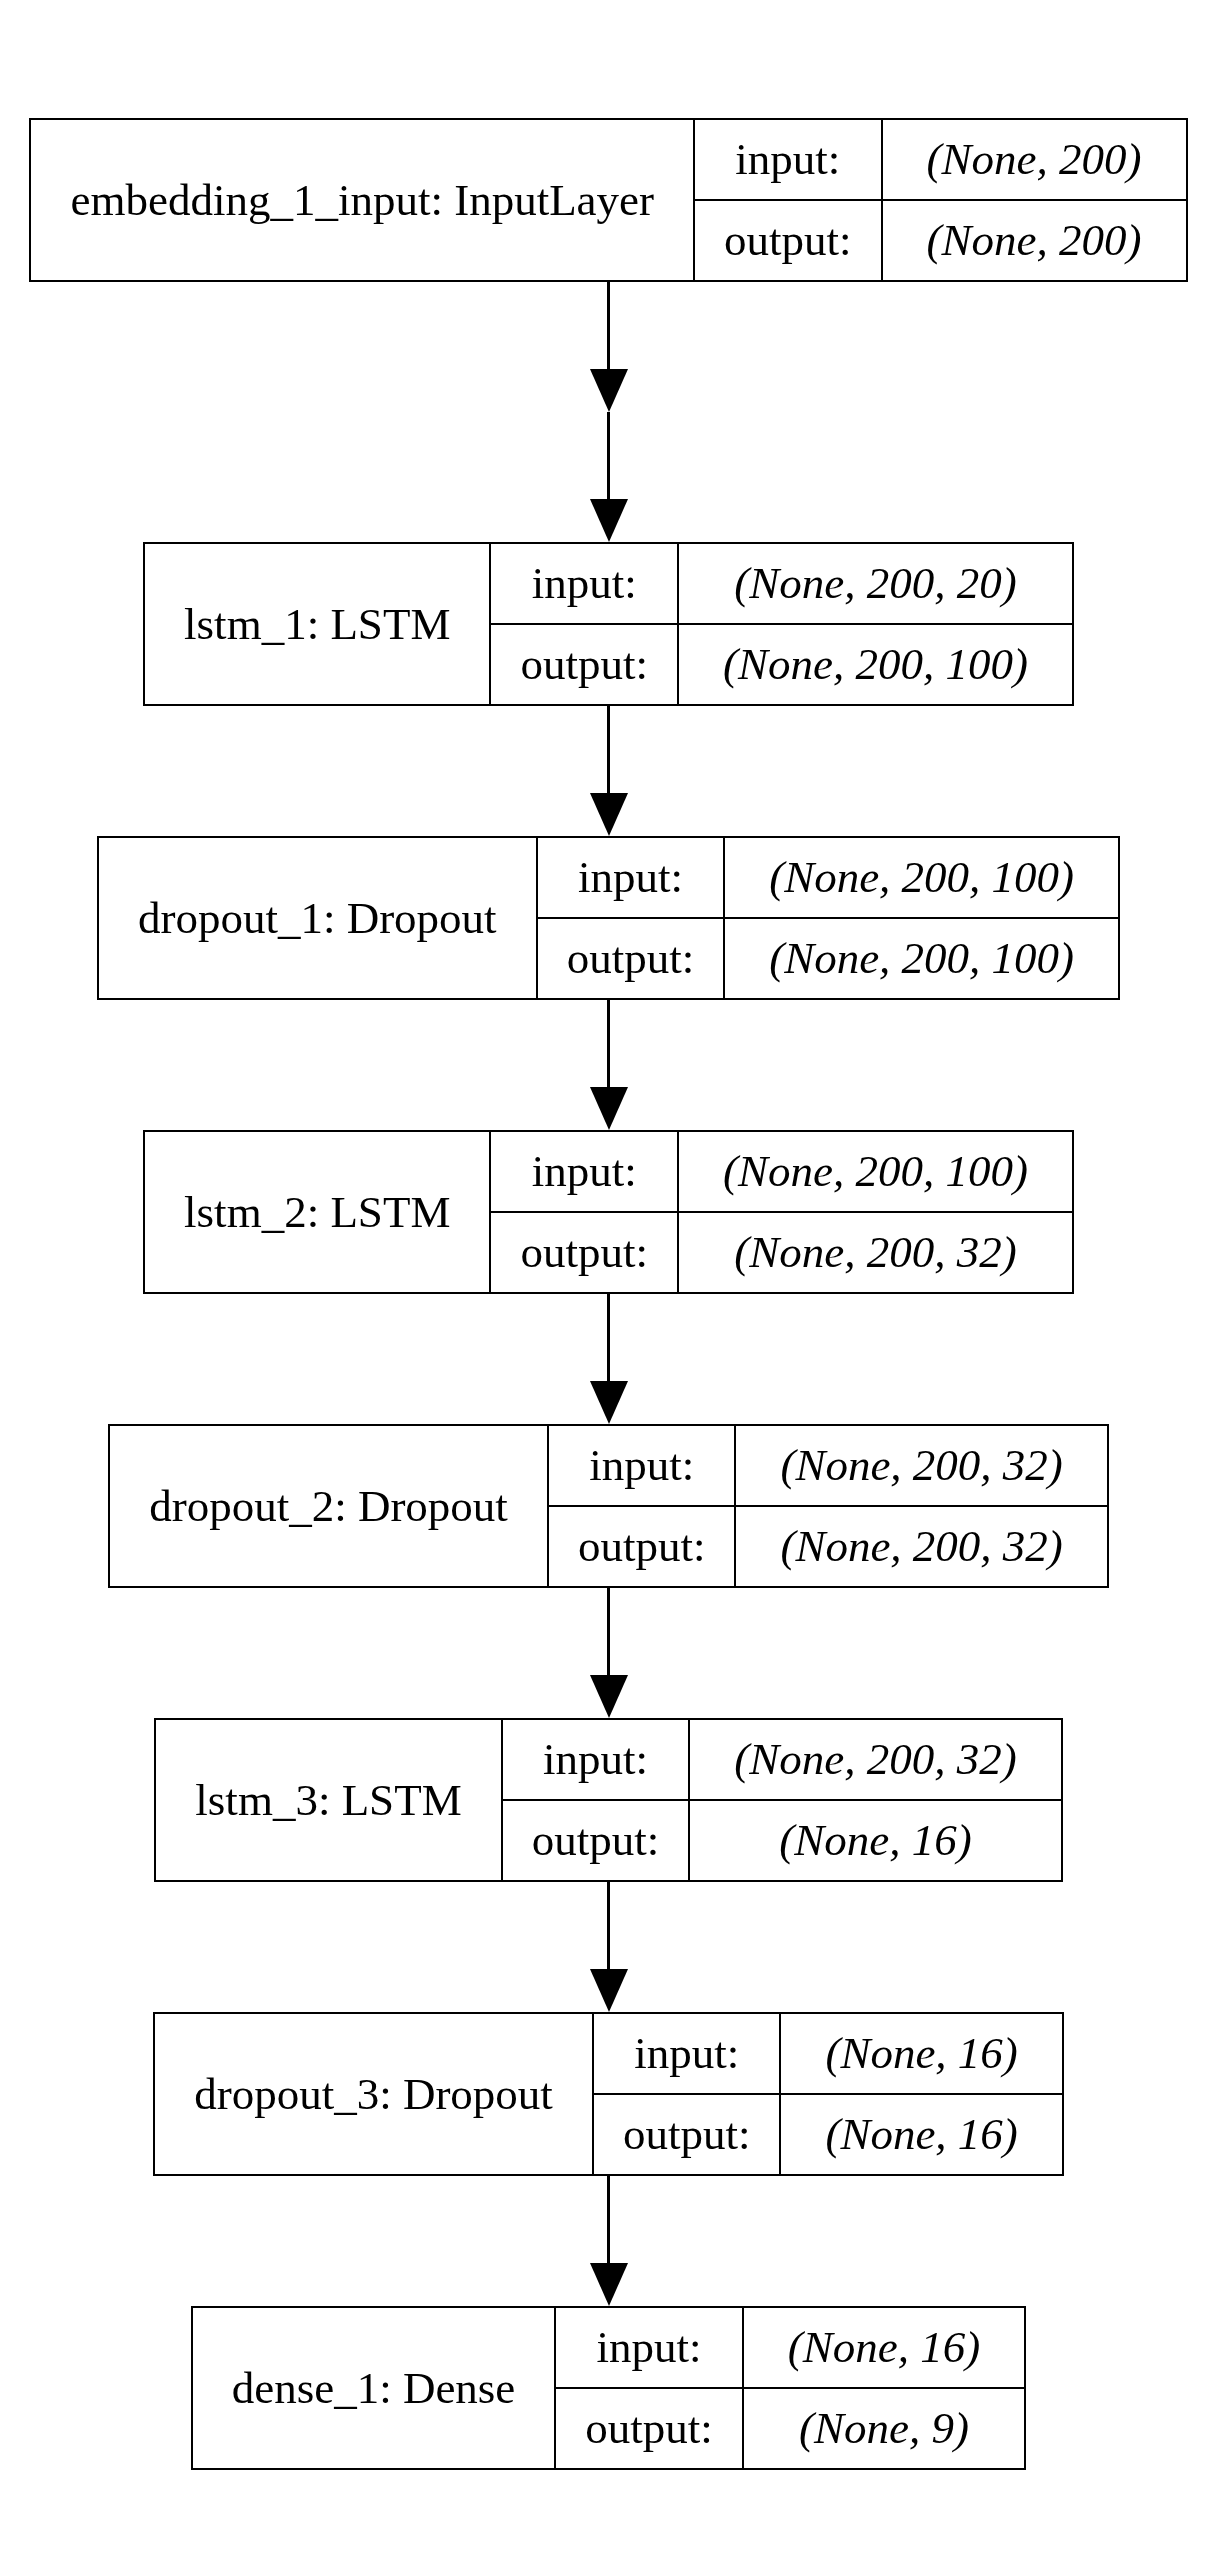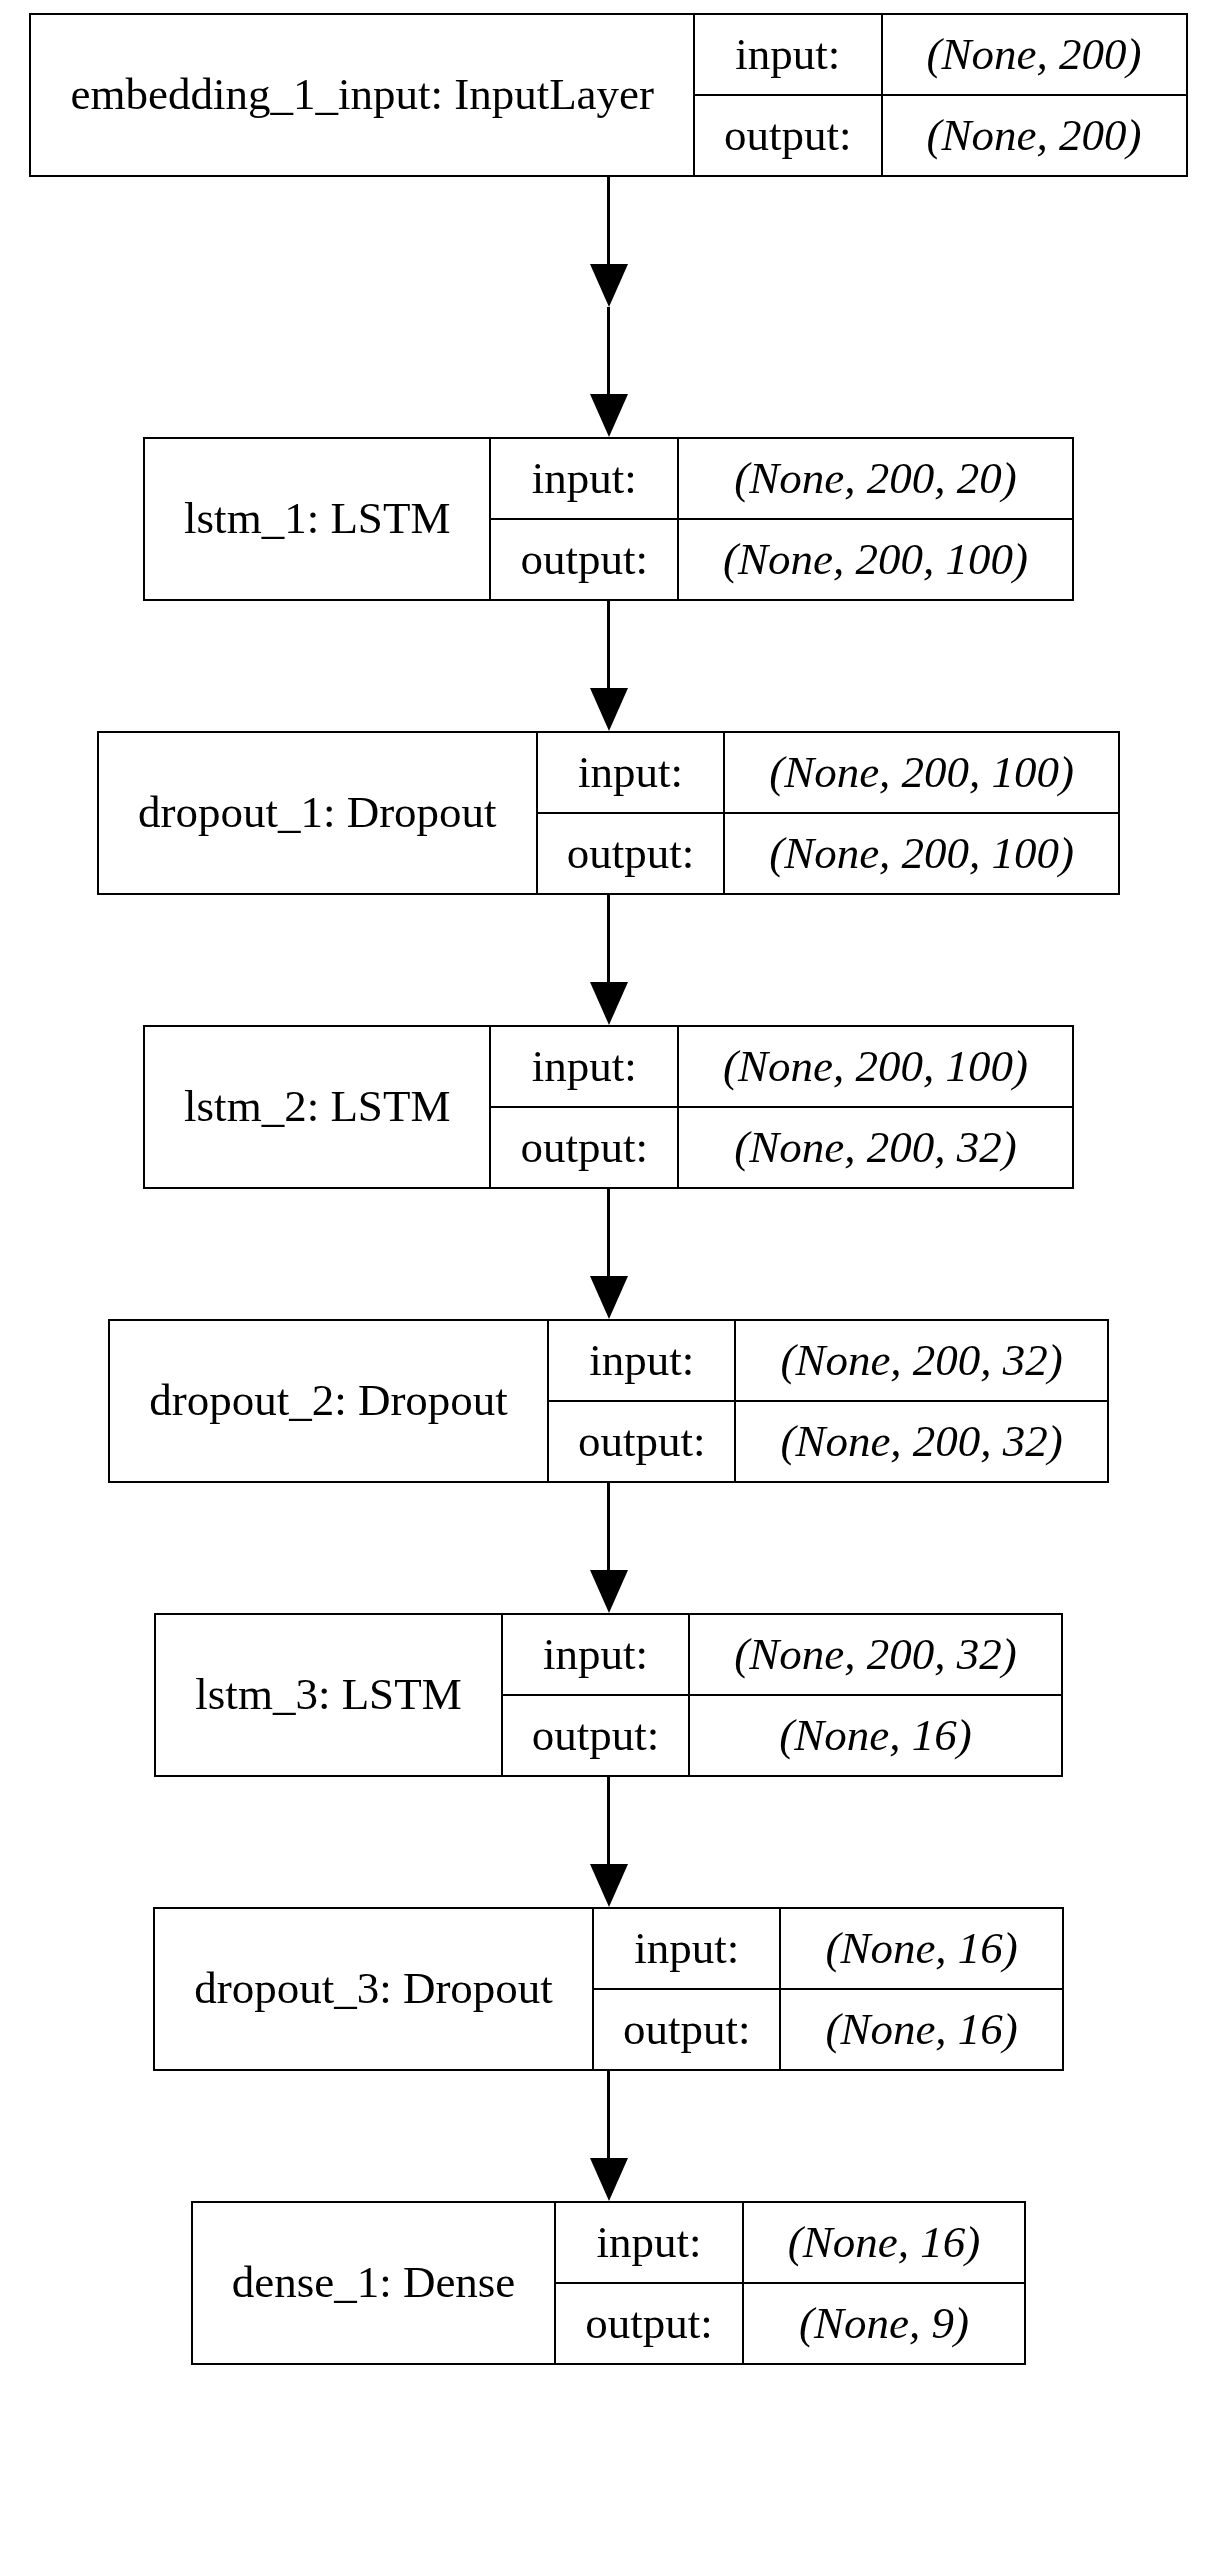--- a/index.html
+++ b/index.html
@@ -15,20 +15,21 @@
     color: #000000;
     overflow: hidden;
   }
   .canvas {
     width: 1217px;
     height: 2576px;
     display: flex;
     flex-direction: column;
     align-items: center;
     padding-top: 12.6px;
+    justify-content: center;
   }
   table.node {
     border-collapse: collapse;
     font-size: 45px;
     background: #ffffff;
     flex: 0 0 auto;
   }
   table.node td {
     border: 2.9px solid #000000;
     text-align: center;

